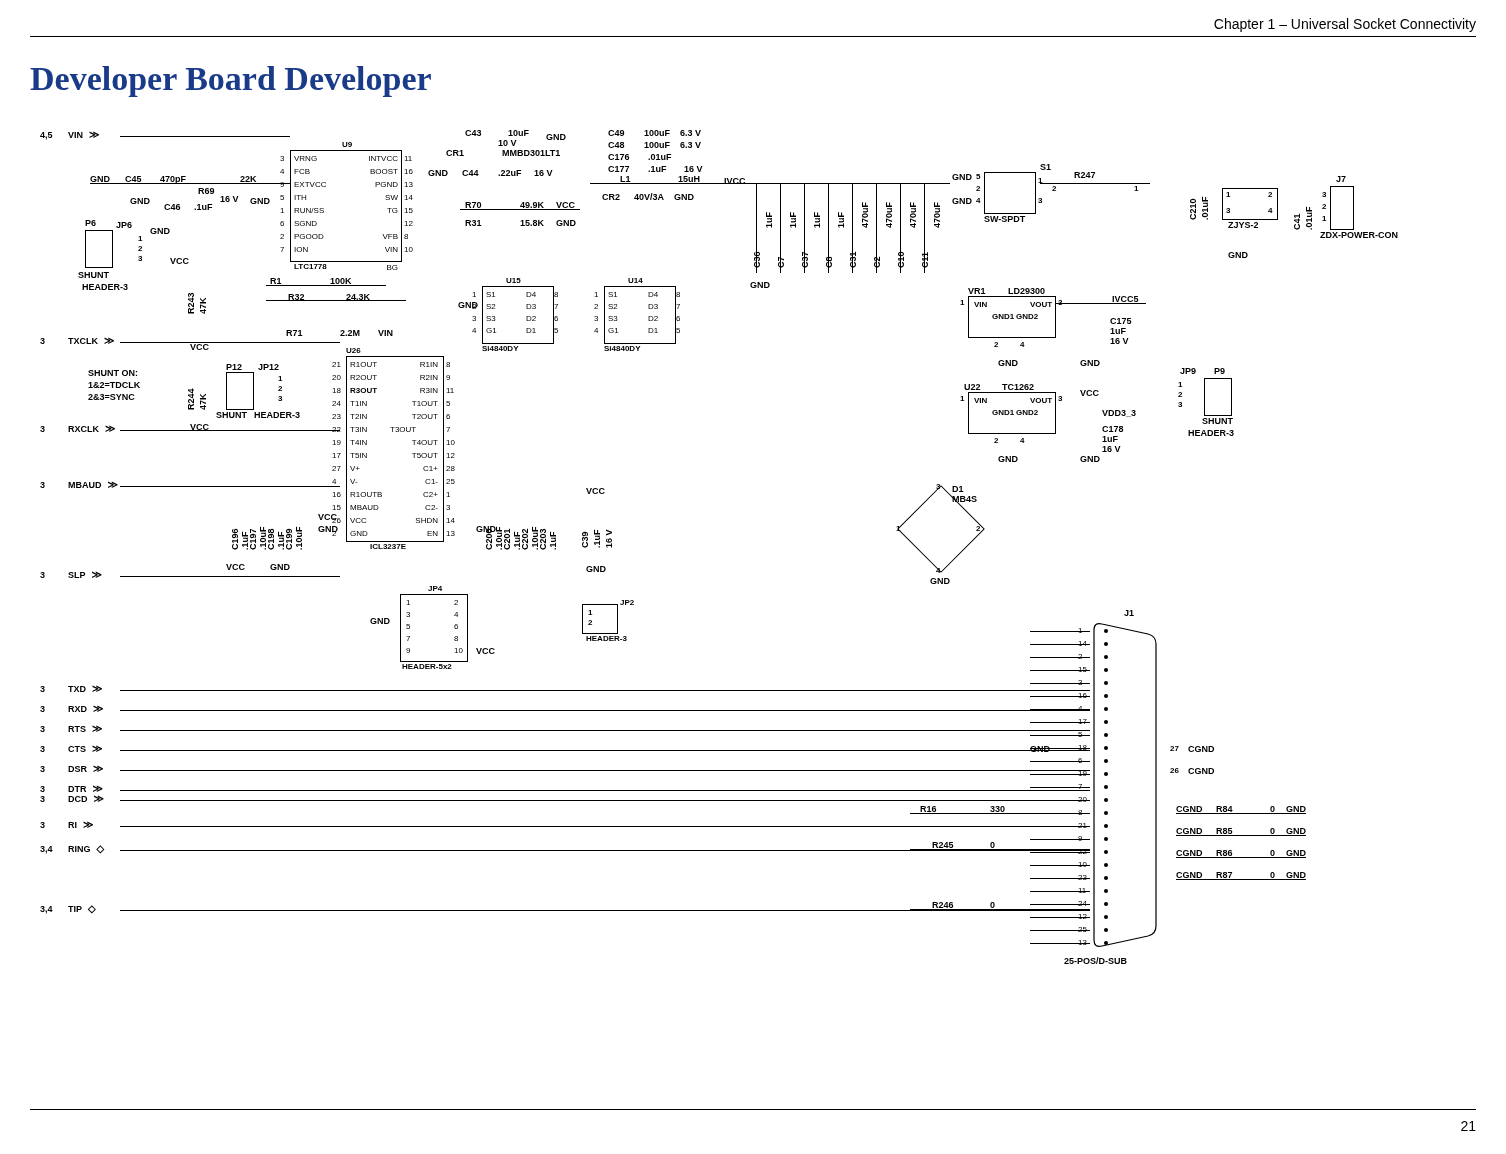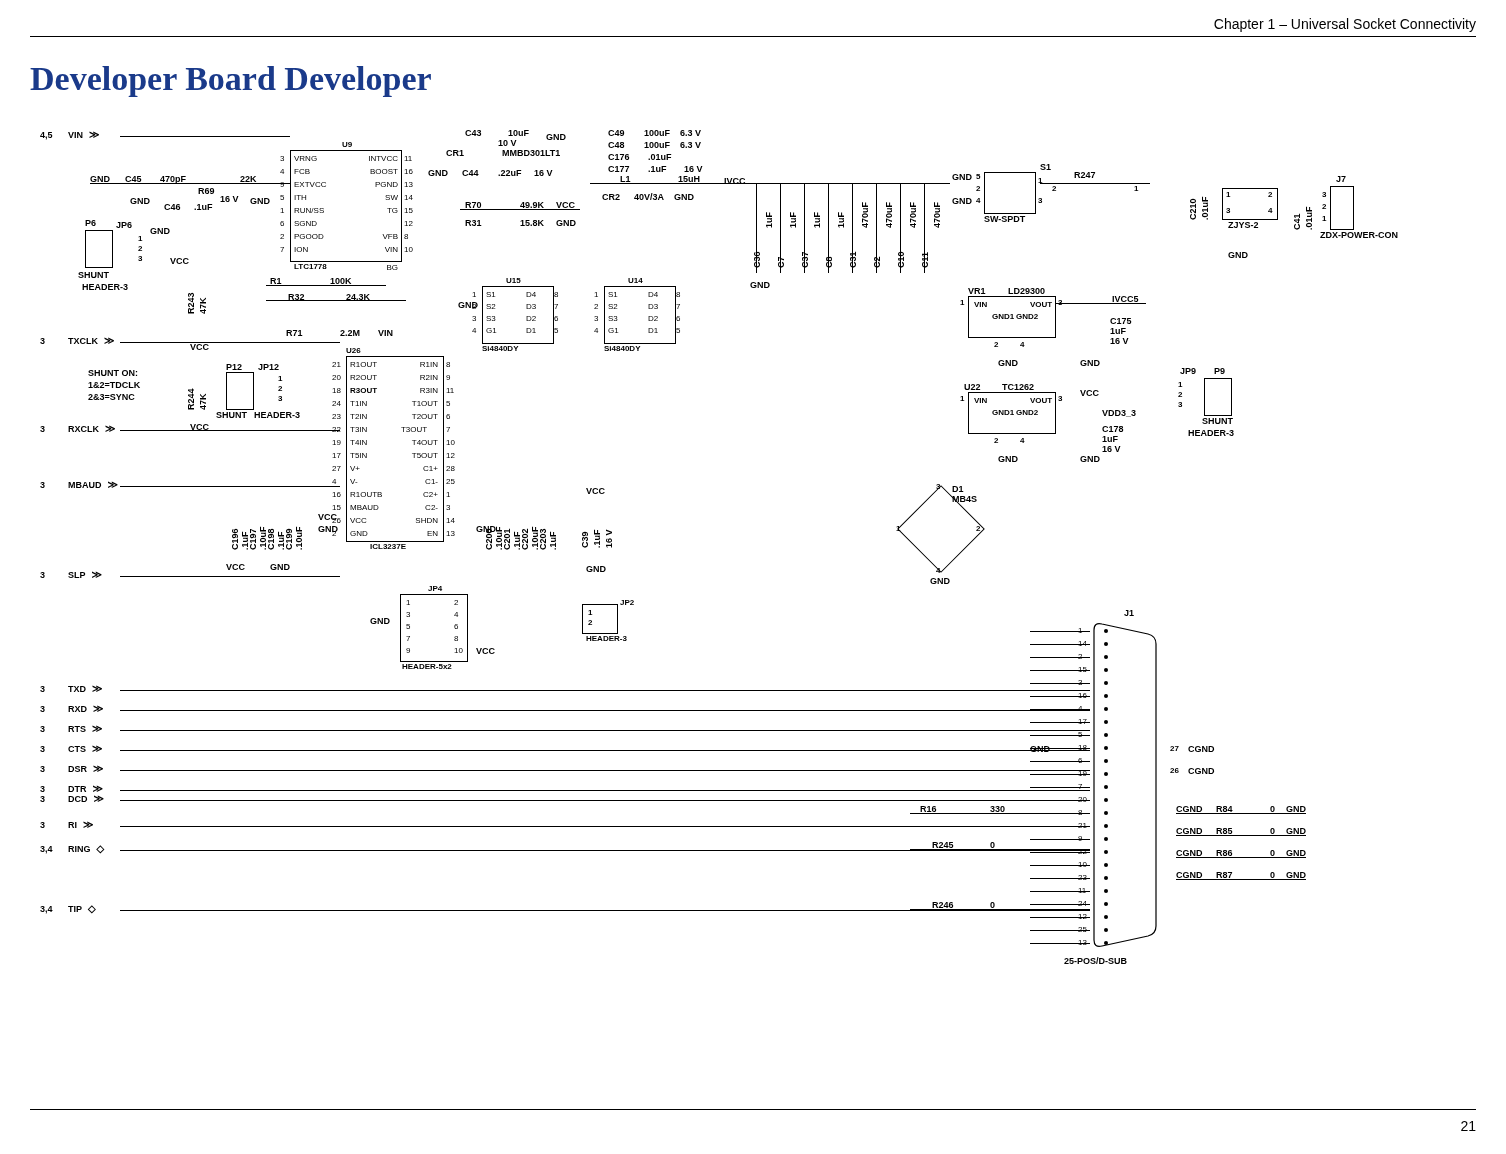--- a/index.html
+++ b/index.html
@@ -480,21 +480,21 @@
         <div class="chip-pin" style="left: 360px; top: 250px; width: 48px; text-align: right;">R1IN</div>
         <div class="chip-pin" style="left: 416px; top: 250px;">8</div>
         <div class="chip-pin" style="left: 360px; top: 263px; width: 48px; text-align: right;">R2IN</div>
         <div class="chip-pin" style="left: 416px; top: 263px;">9</div>
         <div class="chip-pin" style="left: 360px; top: 276px; width: 48px; text-align: right;">R3IN</div>
         <div class="chip-pin" style="left: 416px; top: 276px;">11</div>
         <div class="chip-pin" style="left: 360px; top: 289px; width: 48px; text-align: right;">T1OUT</div>
         <div class="chip-pin" style="left: 416px; top: 289px;">5</div>
         <div class="chip-pin" style="left: 360px; top: 302px; width: 48px; text-align: right;">T2OUT</div>
         <div class="chip-pin" style="left: 416px; top: 302px;">6</div>
-        <div class="chip-pin" style="left: 360px; top: 315px; width: 48px; text-align: center;">T3OUT</div>
+        <div class="chip-pin" style="left: 360px; top: 315px; width: 48px; text-align: left;">T3OUT</div>
         <div class="chip-pin" style="left: 416px; top: 315px;">7</div>
         <div class="chip-pin" style="left: 360px; top: 328px; width: 48px; text-align: right;">T4OUT</div>
         <div class="chip-pin" style="left: 416px; top: 328px;">10</div>
         <div class="chip-pin" style="left: 360px; top: 341px; width: 48px; text-align: right;">T5OUT</div>
         <div class="chip-pin" style="left: 416px; top: 341px;">12</div>
         <div class="chip-pin" style="left: 360px; top: 354px; width: 48px; text-align: right;">C1+</div>
         <div class="chip-pin" style="left: 416px; top: 354px;">28</div>
         <div class="chip-pin" style="left: 360px; top: 367px; width: 48px; text-align: right;">C1-</div>
         <div class="chip-pin" style="left: 416px; top: 367px;">25</div>
         <div class="chip-pin" style="left: 360px; top: 380px; width: 48px; text-align: right;">C2+</div>

